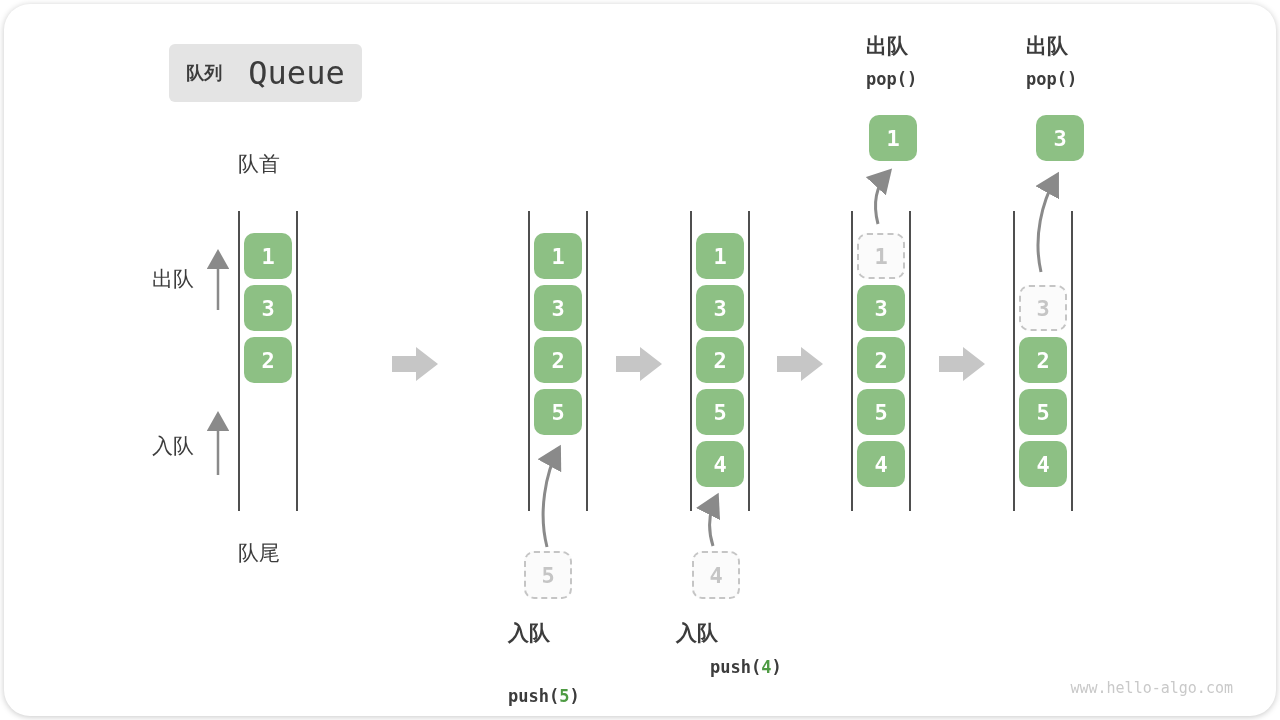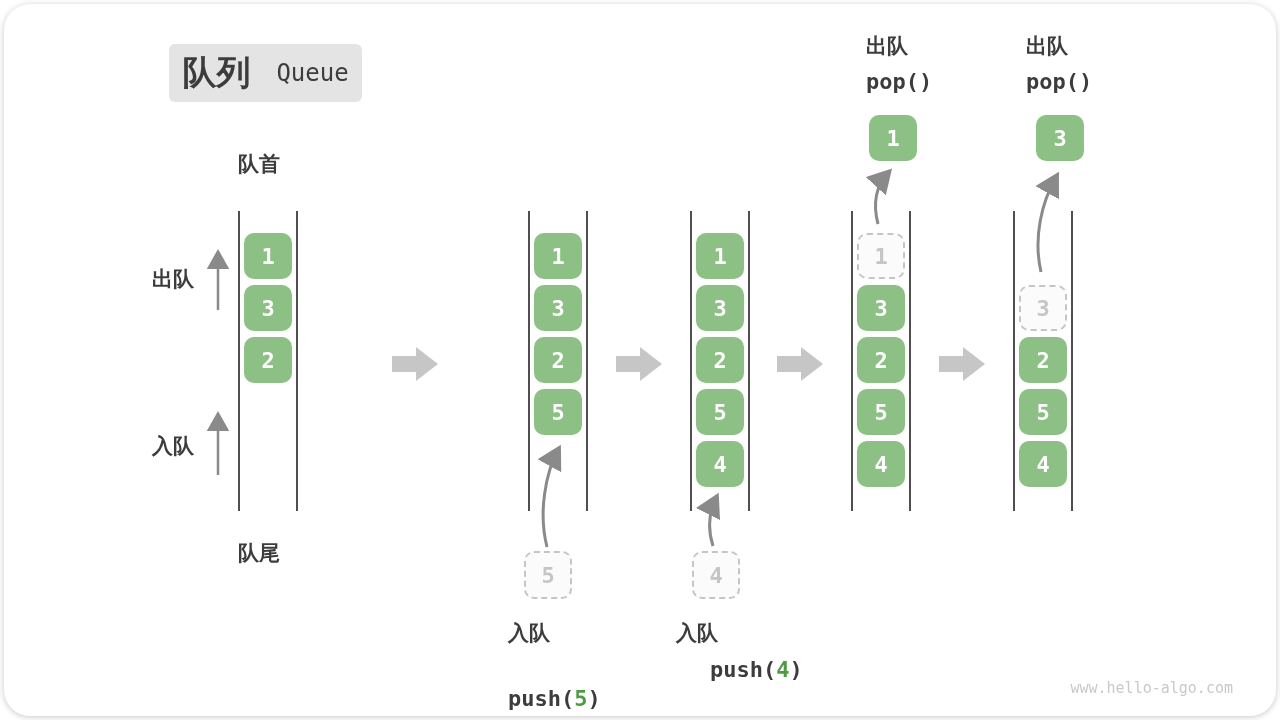--- a/index.html
+++ b/index.html
@@ -12,43 +12,43 @@
     position:absolute;inset:4px;background:#ffffff;border-radius:26px;
     box-shadow:0 1px 6px rgba(0,0,0,0.22);
   }
   .overlay{position:absolute;left:0;top:0;width:1280px;height:720px;pointer-events:none;}
   .title-box{
     position:absolute;left:169px;top:44px;width:193px;height:58px;
     background:var(--title-bg);border-radius:6px;
     display:flex;align-items:center;justify-content:center;gap:10px;
     color:var(--text);
   }
-  .title-zh{font-size:34px;font-weight:700;}
-  .title-en{font-family:"DejaVu Sans Mono",monospace;font-size:24px;font-weight:500;margin-left:16px;}
+  .title-zh{font-size:18px;font-weight:700;}
+  .title-en{font-family:"DejaVu Sans Mono",monospace;font-size:32px;font-weight:500;margin-left:16px;}
   .cjk-label{
-    position:absolute;color:var(--text);font-size:21px;font-weight:700;
+    position:absolute;color:var(--text);font-size:21px;font-weight:400;
     white-space:nowrap;line-height:1;
   }
   .qcol{
     position:absolute;top:211px;height:300px;width:60px;box-sizing:border-box;
     border-left:2px solid #4F4F4F;border-right:2px solid #4F4F4F;
   }
   .qbox{
     position:absolute;width:48px;height:46px;border-radius:10px;box-sizing:border-box;
     display:flex;align-items:center;justify-content:center;
     font-family:"DejaVu Sans Mono",monospace;font-size:22px;font-weight:700;
   }
   .qbox.solid{background:var(--green);color:#ffffff;}
   .qbox.dashed{background:#FBFBFB;border:2.5px dashed var(--dashed);color:var(--dashed);}
   .anno-zh{
     position:absolute;color:var(--text);font-size:21px;font-weight:700;
     line-height:1;white-space:nowrap;
   }
   .anno-code{
-    position:absolute;color:var(--text);font-size:22px;font-weight:700;
+    position:absolute;color:var(--text);font-size:17px;font-weight:700;
     font-family:"DejaVu Sans Mono",monospace;line-height:1;white-space:nowrap;
   }
   .anno-code .arg{color:var(--code-green);}
   .watermark{
     position:absolute;right:47px;top:679px;
     font-family:"DejaVu Sans Mono",monospace;font-size:15px;color:#C9C9C9;
   }
 </style>
 </head>
 <body style="--green: #8DC084; --code-green: #4E9B43; --dashed: #C5C5C5; --text: #3C3C3C; --title-bg: #E4E4E4;">

